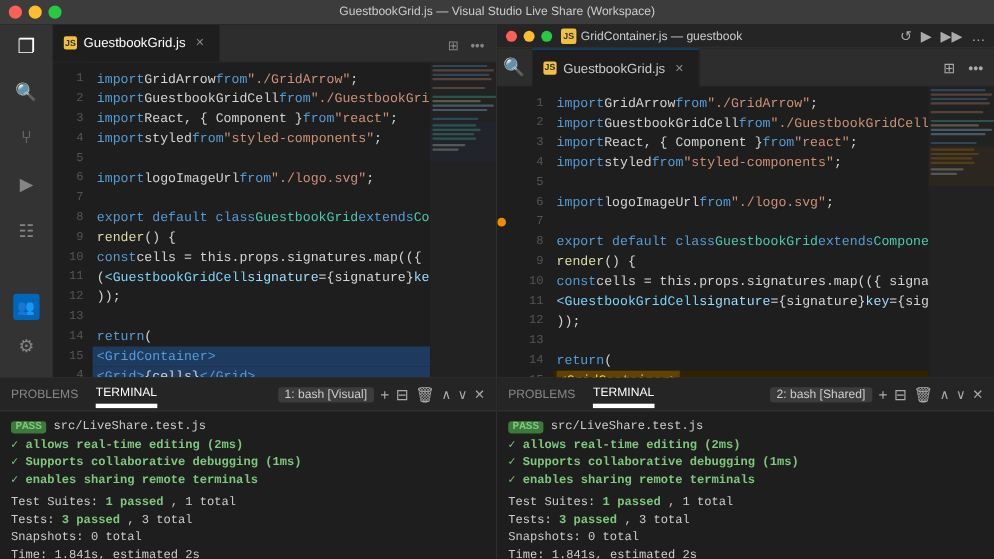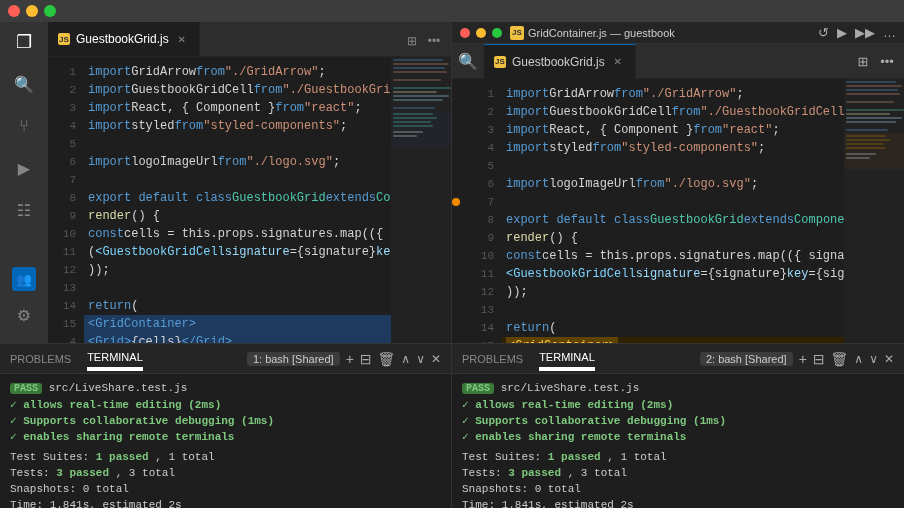--- a/index.html
+++ b/index.html
@@ -314,20 +314,21 @@
 </head>
 <body>
 
 <div style="height:22px;background:#3c3c3c;display:flex;align-items:center;position:relative;">
 
   <div style="display:flex;align-items:center;gap:6px;padding-left:8px;position:absolute;left:0;">
     <div style="width:12px;height:12px;border-radius:50%;background:#ff5f57;"></div>
     <div style="width:12px;height:12px;border-radius:50%;background:#febc2e;"></div>
     <div style="width:12px;height:12px;border-radius:50%;background:#28c840;"></div>
   </div>
+  <div style="flex:1;text-align:center;font-size:11px;color:#ccc;">GuestbookGrid.js — Visual Studio Live Share (Workspace)</div>
 </div>
 
 <div class="main-split" style="flex:1;display:flex;overflow:hidden;">
 
   <div class="left-panel" style="display:flex;flex-direction:column;">
 
     <div style="display:flex;flex:1;overflow:hidden;">
 
       <div class="activity-bar">
         <div class="activity-icon active" style="font-size:18px;">❐</div>
@@ -491,21 +492,21 @@
           </div>
         </div>
       </div>
     </div>
 
     <div class="bottom-panel">
       <div class="panel-tab-bar">
         <span class="panel-tab">PROBLEMS</span>
         <span class="panel-tab active">TERMINAL</span>
         <div class="panel-tab-actions">
-          <span style="background:#3c3c3c;padding:1px 6px;border-radius:3px;cursor:pointer;font-size:11px;color:#ccc;">1: bash [Shared]</span>
+          <span style="background:#3c3c3c;padding:1px 6px;border-radius:3px;cursor:pointer;font-size:11px;color:#ccc;">1: bash [Visual]</span>
           <span style="font-size:14px;color:#aaa;cursor:pointer;">+</span>
           <span style="font-size:14px;color:#aaa;cursor:pointer;">⊟</span>
           <span style="font-size:14px;color:#aaa;cursor:pointer;">🗑</span>
           <span style="font-size:12px;color:#aaa;cursor:pointer;">∧</span>
           <span style="font-size:12px;color:#aaa;cursor:pointer;">∨</span>
           <span style="font-size:12px;color:#aaa;cursor:pointer;">✕</span>
         </div>
       </div>
       <div class="panel-content">
         <div><span class="pass-badge">PASS</span><span style="color:#ccc;"> </span><span style="color:#ccc;">src/LiveShare.test.js</span></div>

